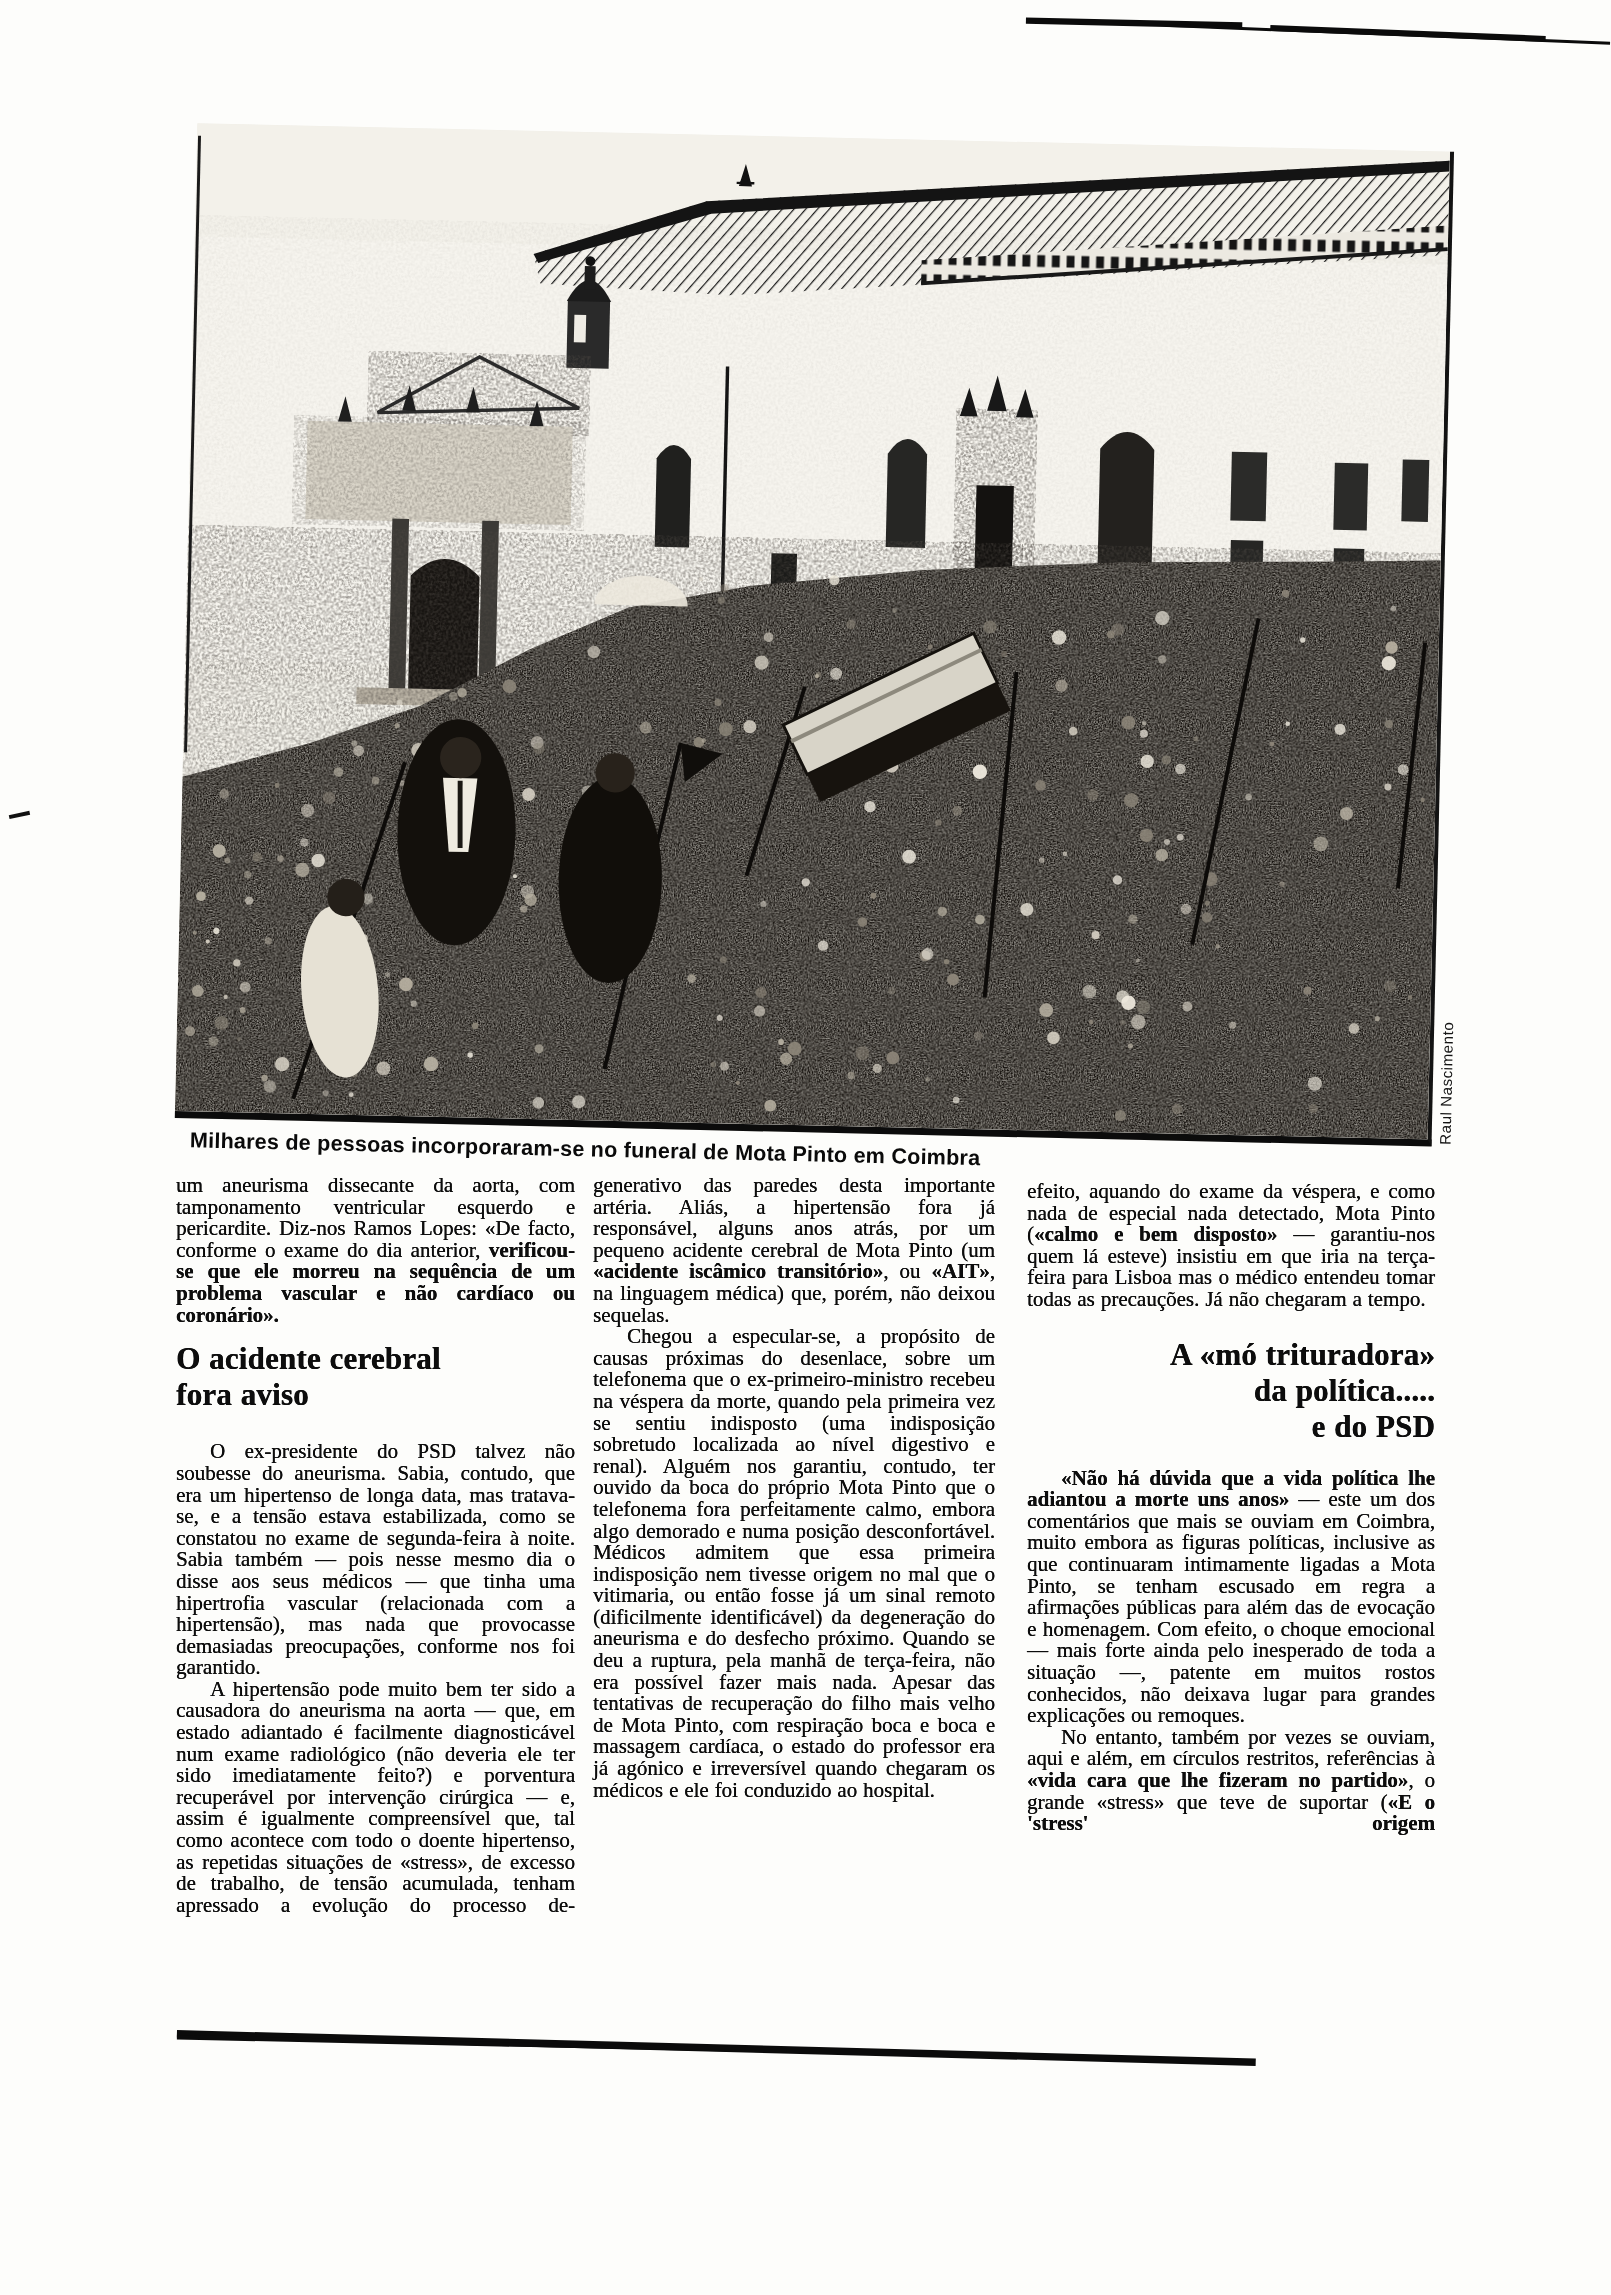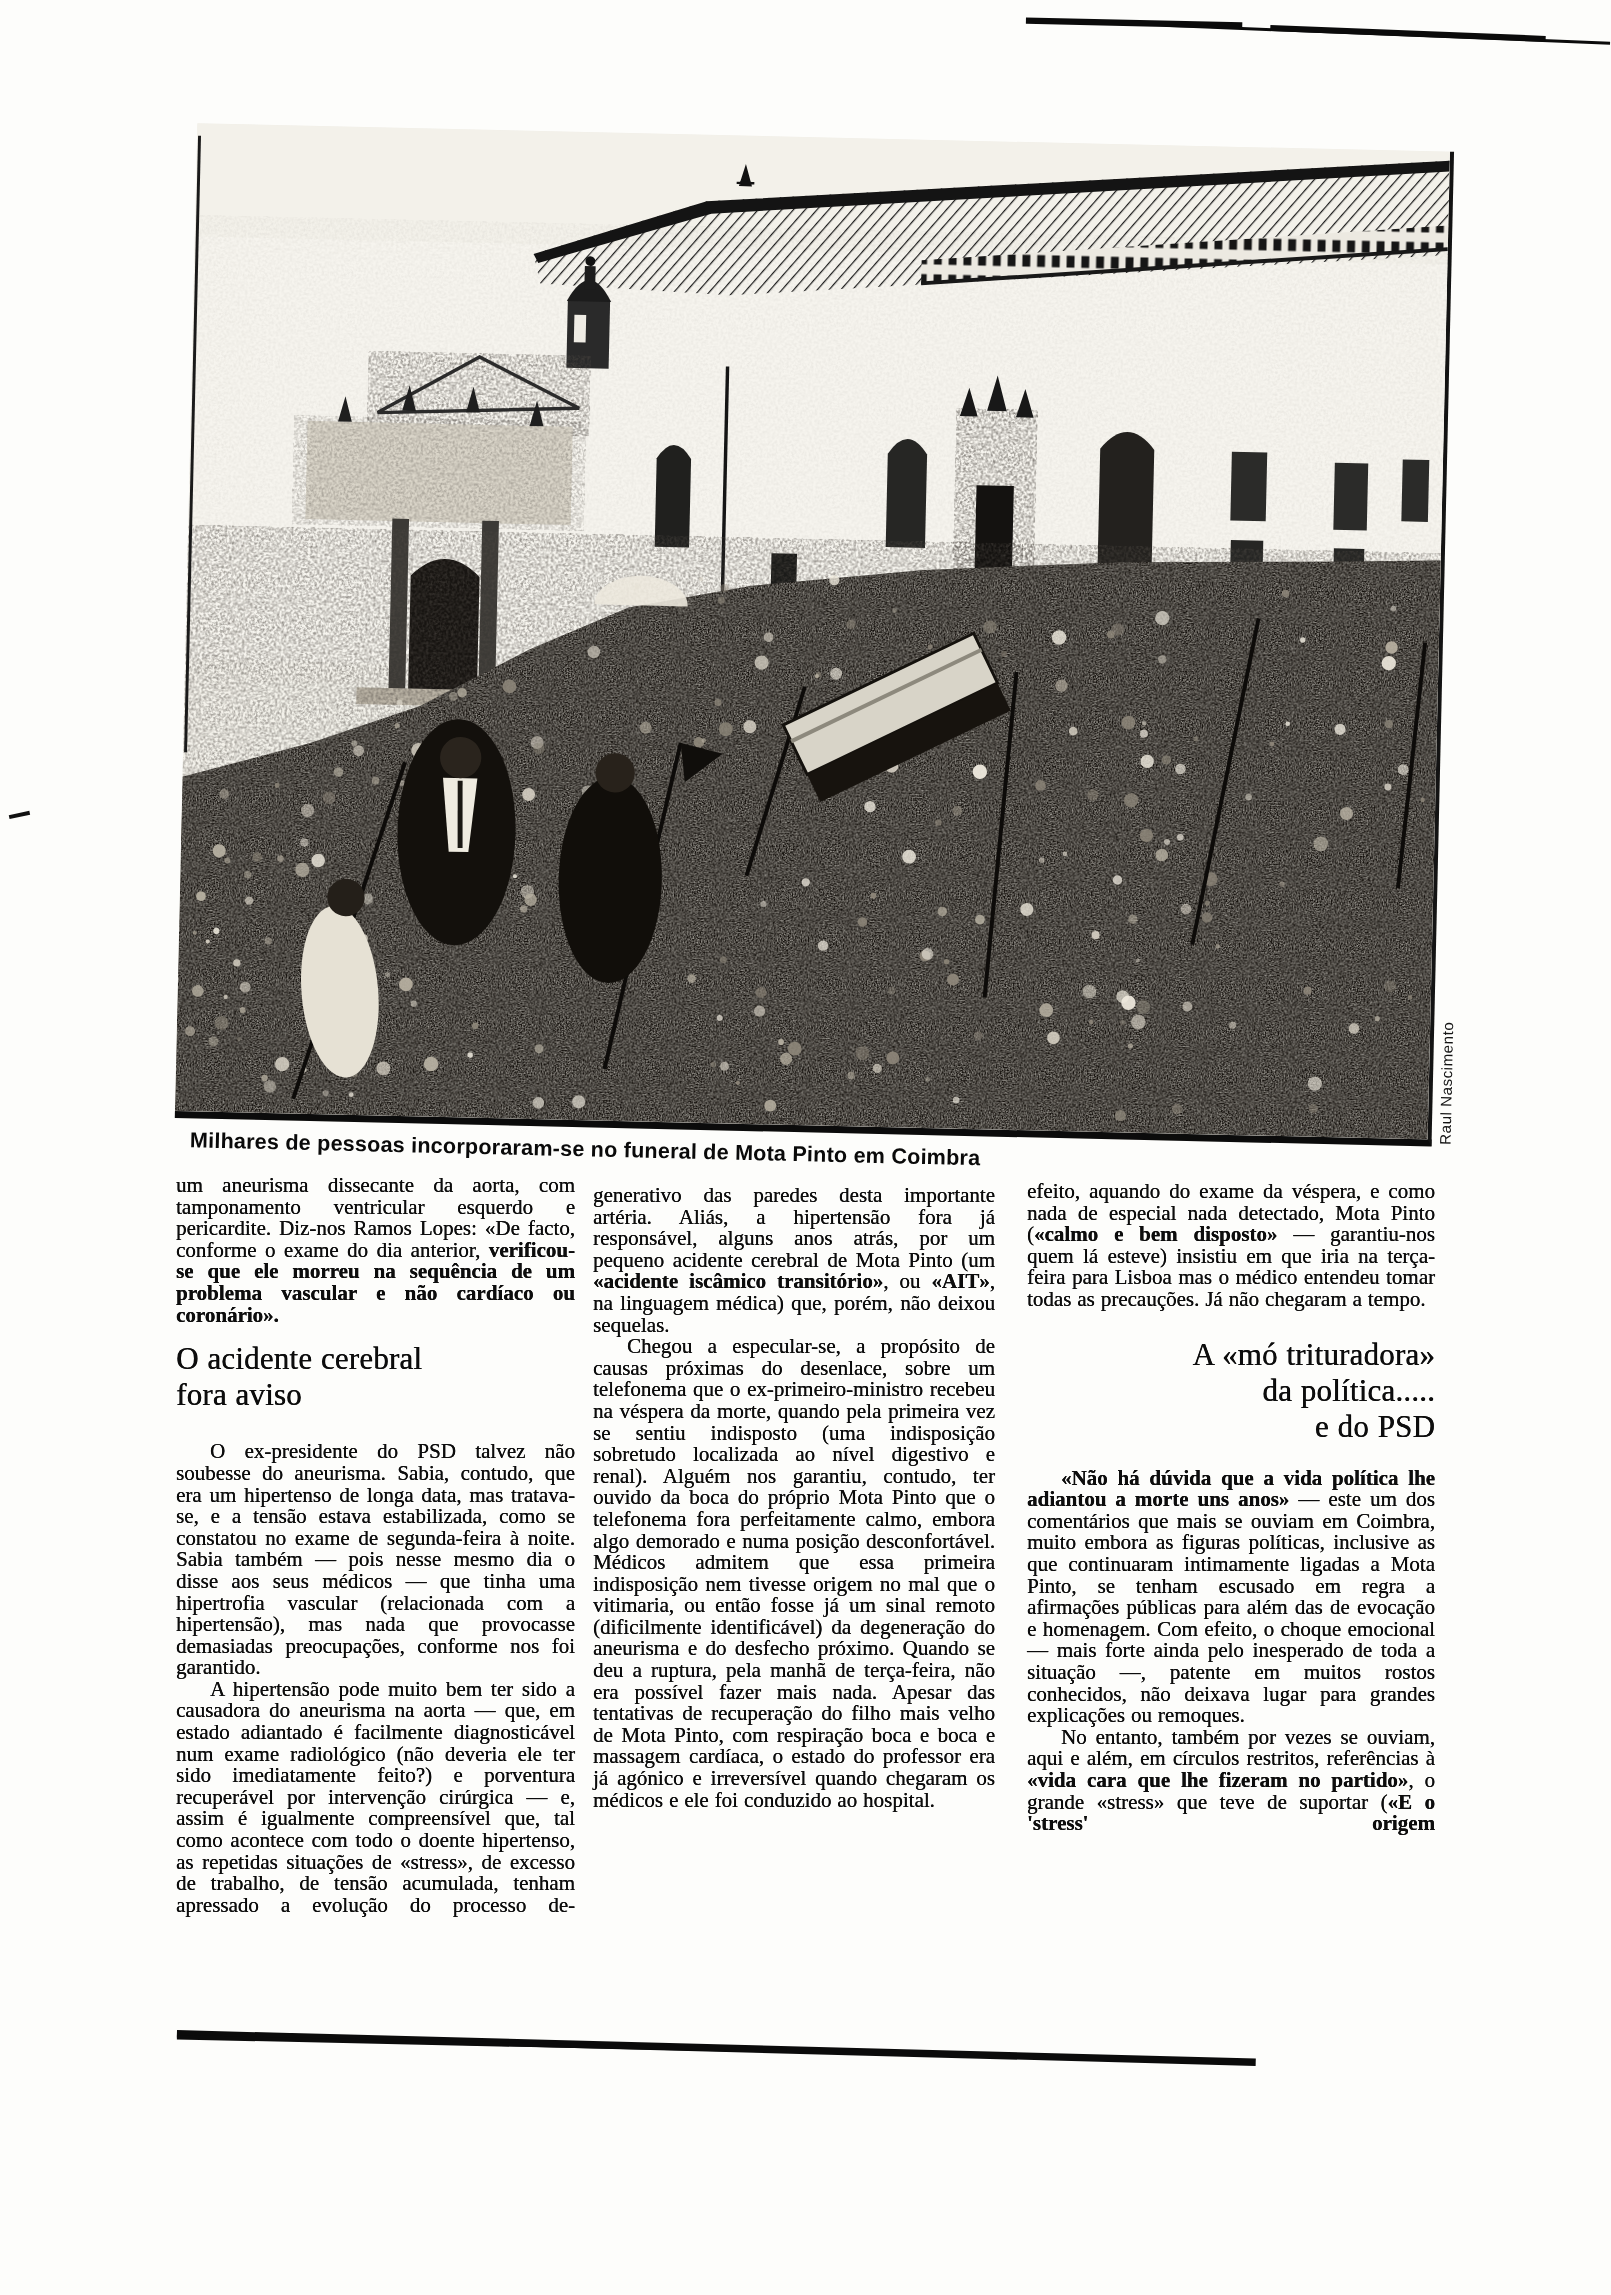--- a/index.html
+++ b/index.html
@@ -32,27 +32,27 @@
     letter-spacing:0.5px;white-space:nowrap;
   }
   
   .col{
     position:absolute;top:1175px;
     font-size:21px;line-height:21.6px;text-align:justify;
     text-shadow:0.2px 0 0 #000;
     word-spacing:0.7px;
   }
   .col-1{left:176px;width:399px;}
-  .col-2{left:593px;width:402px;margin-top:10px;}
+  .col-2{left:593px;width:402px;}
   .col-3{left:1027px;top:1181px;width:408px;}
   .col p{margin:0;}
   .col p.indent{text-indent:34px;}
   .col p.cont{text-align-last:justify;}
   .col h2{
-    font-size:31px;line-height:36px;font-weight:normal;letter-spacing:0.2px;
+    font-size:31px;line-height:36px;font-weight:bold;letter-spacing:0.2px;
     margin:14.7px 0 28.5px;text-align:left;text-shadow:0.4px 0 0 #000;
   }
   .col-3 h2{margin:26.5px 0 22.6px;text-align:right;}
   .col b{font-weight:bold;}
 </style>
 </head>
 <body>
 
 <div class="page">
 

